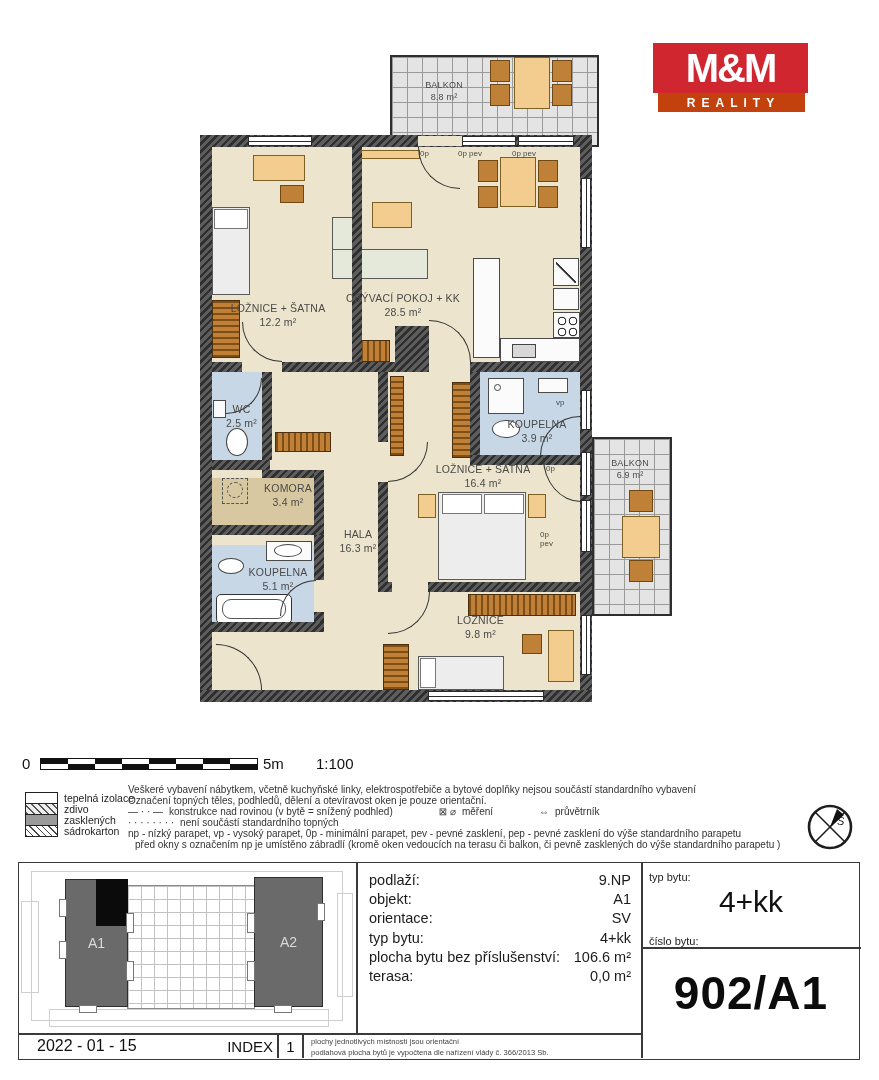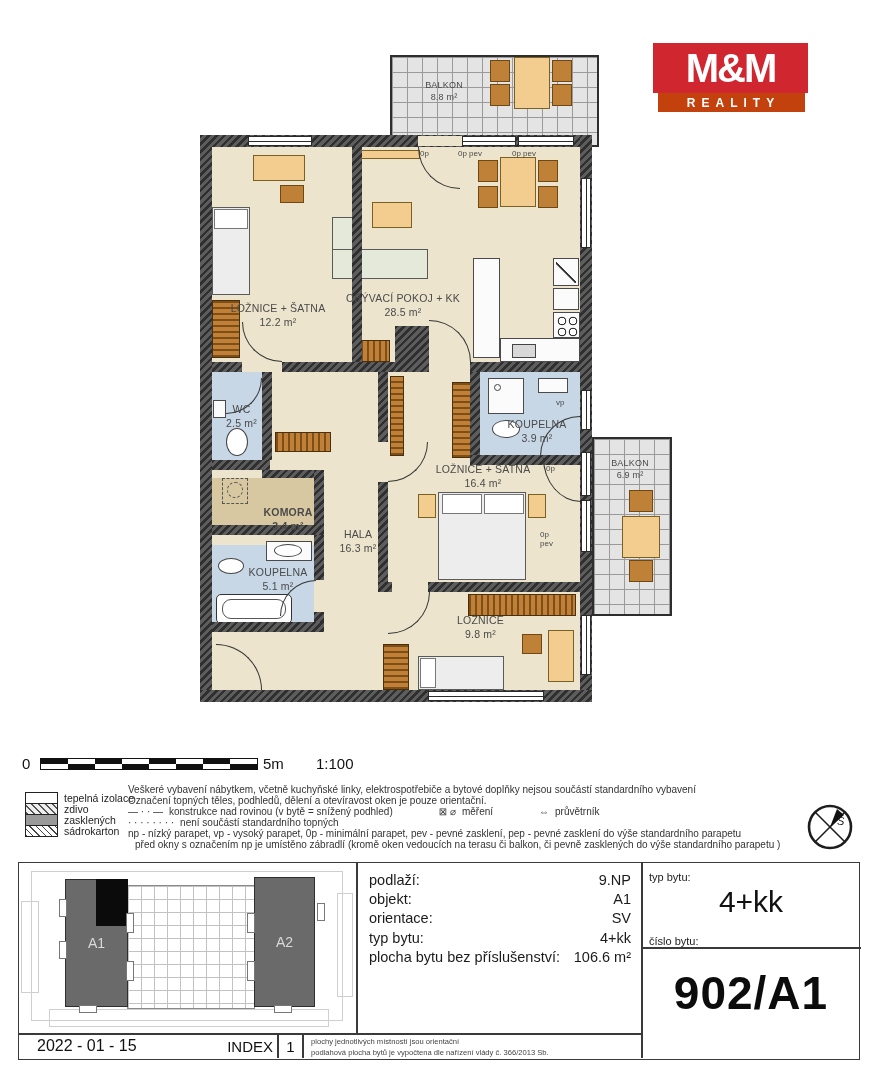--- a/index.html
+++ b/index.html
@@ -224,21 +224,21 @@
     <span>28.5 m²</span>
   </div>
   <div class="abs room-label" style="left:214px;top:403px;width:55px;">
     <span>WC</span><br>
     <span>2.5 m²</span>
   </div>
   <div class="abs room-label" style="left:494px;top:418px;width:86px;">
     <span>KOUPELNA</span><br>
     <span>3.9 m²</span>
   </div>
-  <div class="abs room-label" style="left:238px;top:506px;width:100px;font-weight:bold;">
+  <div class="abs room-label" style="left:238px;top:482px;width:100px;">
     <span>KOMORA</span><br>
     <span>3.4 m²</span>
   </div>
   <div class="abs room-label" style="left:313px;top:528px;width:90px;">
     <span>HALA</span><br>
     <span>16.3 m²</span>
   </div>
   <div class="abs room-label" style="left:418px;top:463px;width:130px;">
     <span>LOŽNICE + ŠATNA</span><br>
     <span>16.4 m²</span>
@@ -315,21 +315,21 @@
     <div class="abs siteplan-bg" style="left:0;top:0;width:337px;height:170px;overflow:hidden;">
       <div class="abs site-faint" style="left:12px;top:8px;width:312px;height:150px;"></div>
       <div class="abs site-faint" style="left:2px;top:38px;width:18px;height:92px;"></div>
       <div class="abs site-faint" style="left:318px;top:30px;width:16px;height:104px;"></div>
       <div class="abs site-faint" style="left:30px;top:146px;width:280px;height:18px;"></div>
       <div class="abs site-grid" style="left:108px;top:22px;width:128px;height:124px;"></div>
       <div class="abs building" style="left:46px;top:16px;width:63px;height:128px;">
         <span>A1</span>
       </div>
       <div class="abs" style="left:77px;top:16px;width:32px;height:47px;background:#0b0b0b;"></div>
-      <div class="abs building" style="left:235px;top:14px;width:61px;height:130px;">
+      <div class="abs building" style="left:235px;top:14px;width:69px;height:130px;">
         <span>A2</span>
       </div>
       <div class="abs tab" style="left:40px;top:36px;width:8px;height:18px;"></div>
       <div class="abs tab" style="left:40px;top:78px;width:8px;height:18px;"></div>
       <div class="abs tab" style="left:107px;top:50px;width:8px;height:20px;"></div>
       <div class="abs tab" style="left:107px;top:98px;width:8px;height:20px;"></div>
       <div class="abs tab" style="left:228px;top:50px;width:8px;height:20px;"></div>
       <div class="abs tab" style="left:228px;top:98px;width:8px;height:20px;"></div>
       <div class="abs tab" style="left:298px;top:40px;width:8px;height:18px;"></div>
       <div class="abs tab" style="left:60px;top:142px;width:18px;height:8px;"></div>
@@ -350,20 +350,24 @@
         <span>SV</span>
       </div>
       <div class="info-row">
         <span>typ bytu:</span>
         <span>4+kk</span>
       </div>
       <div class="info-row">
         <span>plocha bytu bez příslušenství:</span>
         <span>106.6 m²</span>
       </div>
+      <div class="info-row">
+        <span>terasa:</span>
+        <span>0,0 m²</span>
+      </div>
     </div>
 
     <div class="abs unit-label" style="left:630px;top:8px;">typ bytu:</div>
     <div class="abs" style="left:622px;top:22px;width:220px;text-align:center;font-size:30px;color:#111;">4+kk</div>
     <div class="abs unit-label" style="left:630px;top:72px;">číslo bytu:</div>
     <div class="abs" style="left:622px;top:103px;width:220px;text-align:center;font-size:46px;font-weight:800;letter-spacing:1px;color:#0c0c0c;">902/A1</div>
 
     <div class="abs" style="left:18px;top:174px;font-size:16px;color:#111;">2022 - 01 - 15</div>
     <div class="abs" style="left:150px;top:175px;width:104px;text-align:right;font-size:15px;color:#111;">INDEX</div>
     <div class="abs" style="left:258px;top:175px;width:27px;text-align:center;font-size:15px;color:#111;">1</div>

